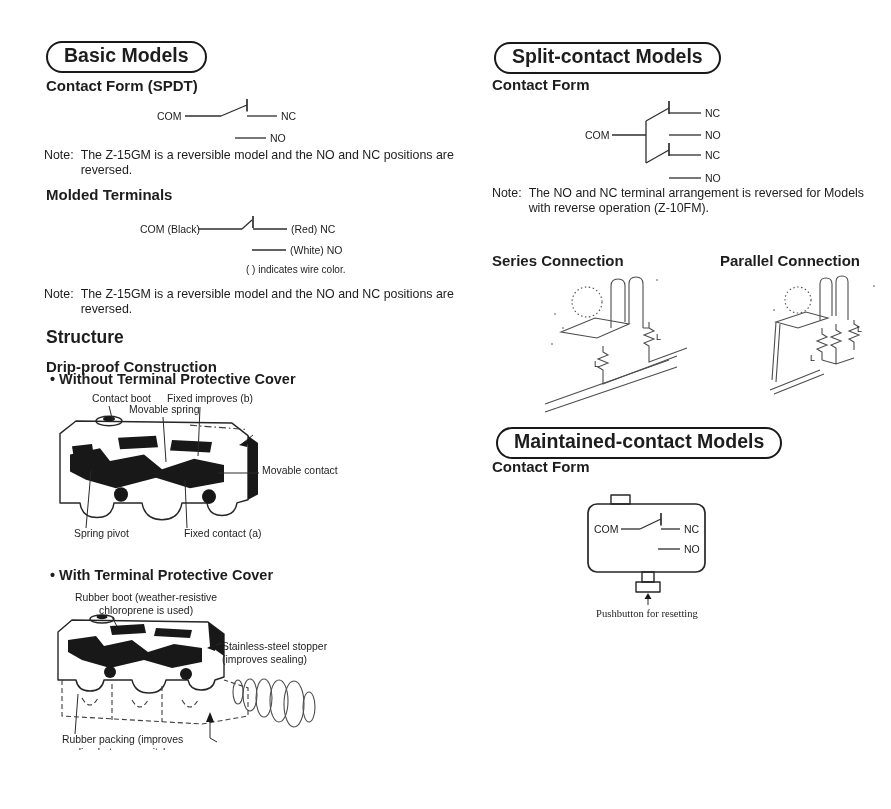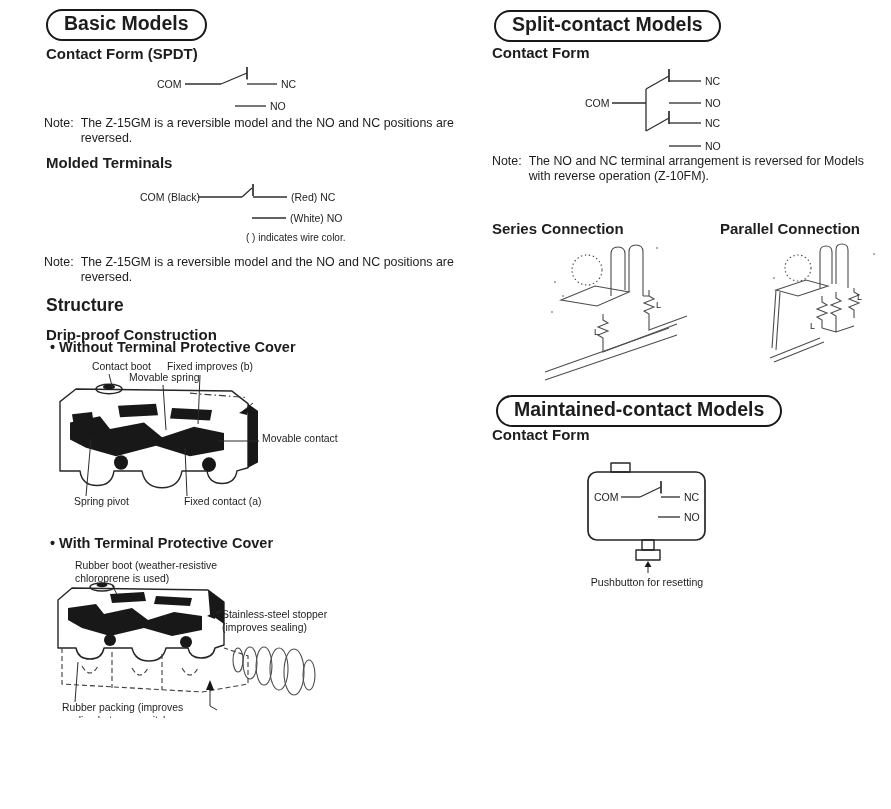--- a/index.html
+++ b/index.html
@@ -1,29 +1,29 @@
 <!DOCTYPE html>
 <html><head>
 <meta charset="utf-8">
 <style>
   html,body{margin:0;padding:0;background:#ffffff;}
   #page{position:relative;width:891px;height:718px;background:#ffffff;
-        font-family:"Liberation Sans",sans-serif;color:#1d1d1d;overflow:hidden;}
+        font-family:"Liberation Sans",sans-serif;color:#1d1d1d;overflow:hidden;margin-top:32px;}
   .abs{position:absolute;}
   .box-title{display:inline-block;border:2.2px solid #191919;border-radius:18px;
              padding:1px 16px 4px;font-size:19.5px;font-weight:700;white-space:nowrap;
              background:#fff;}
   .h1{font-size:17.5px;font-weight:700;}
   .h2{font-size:15px;font-weight:700;}
   .h2b{font-size:14.5px;font-weight:700;}
   .note{display:flex;font-size:12.4px;line-height:1.22;}
   .note .nl{margin-right:7px;flex:none;}
   .lbl{font-size:10.4px;line-height:1.22;white-space:pre-line;}
   .cover-note{font-size:11.3px;font-weight:700;line-height:1.2;white-space:pre-line;}
-  .cap{font-size:10.6px;text-align:center;}
+  .cap{font-size:10.6px;text-align:center;font-family:Liberation Serif, serif;}
   svg{display:block;overflow:visible;}
   svg text{font-family:"Liberation Sans",sans-serif;font-size:10.5px;fill:#1d1d1d;}
   .wnote{font-size:10px;}
   .ltxt{font-size:9px;}
   .wire{stroke:#2e2e2e;stroke-width:1.3;fill:none;}
   .tick{stroke:#2e2e2e;stroke-width:1.7;fill:none;}
   .art{stroke:#262626;stroke-width:1.4;fill:none;stroke-linejoin:round;}
   .blk{fill:#181818;stroke:none;}
   .ldr{stroke:#2a2a2a;stroke-width:1;fill:none;}
   .dash{stroke:#3d3d3d;stroke-width:1.1;fill:none;stroke-dasharray:5 3;}
@@ -140,21 +140,21 @@
       <ellipse class="sketch" cx="242" cy="116" rx="10" ry="23"></ellipse>
       <ellipse class="sketch" cx="257" cy="119" rx="6" ry="15"></ellipse>
     </g>
     <path class="ldr" d="M170,55 L159,59"></path>
     <polygon class="blk" points="155,60 164,55 163,63"></polygon>
     <path class="ldr" d="M23,146 L26,106"></path>
     <path class="ldr" d="M158,150 L158,134 M158,150 L165,154"></path>
     <polygon class="blk" points="154,134 162,134 158,124"></polygon>
   </svg>
 
-  <div class="abs lbl" style="left:75px;top:560px;">Rubber boot (weather-resistive
+  <div class="abs lbl" style="left:75px;top:560px;text-align:center;">Rubber boot (weather-resistive
 chloroprene is used)</div>
   <div class="abs lbl" style="left:222px;top:609px;">Stainless-steel stopper
 (improves sealing)</div>
   <div class="abs lbl" style="left:62px;top:702px;">Rubber packing (improves
 sealing between switch
 housing and terminal cover)</div>
 
   <div class="abs box-title" style="left:494px;top:10px;">Split-contact Models</div>
 
   <div class="abs h2" style="left:492px;top:44px;">Contact Form</div>

